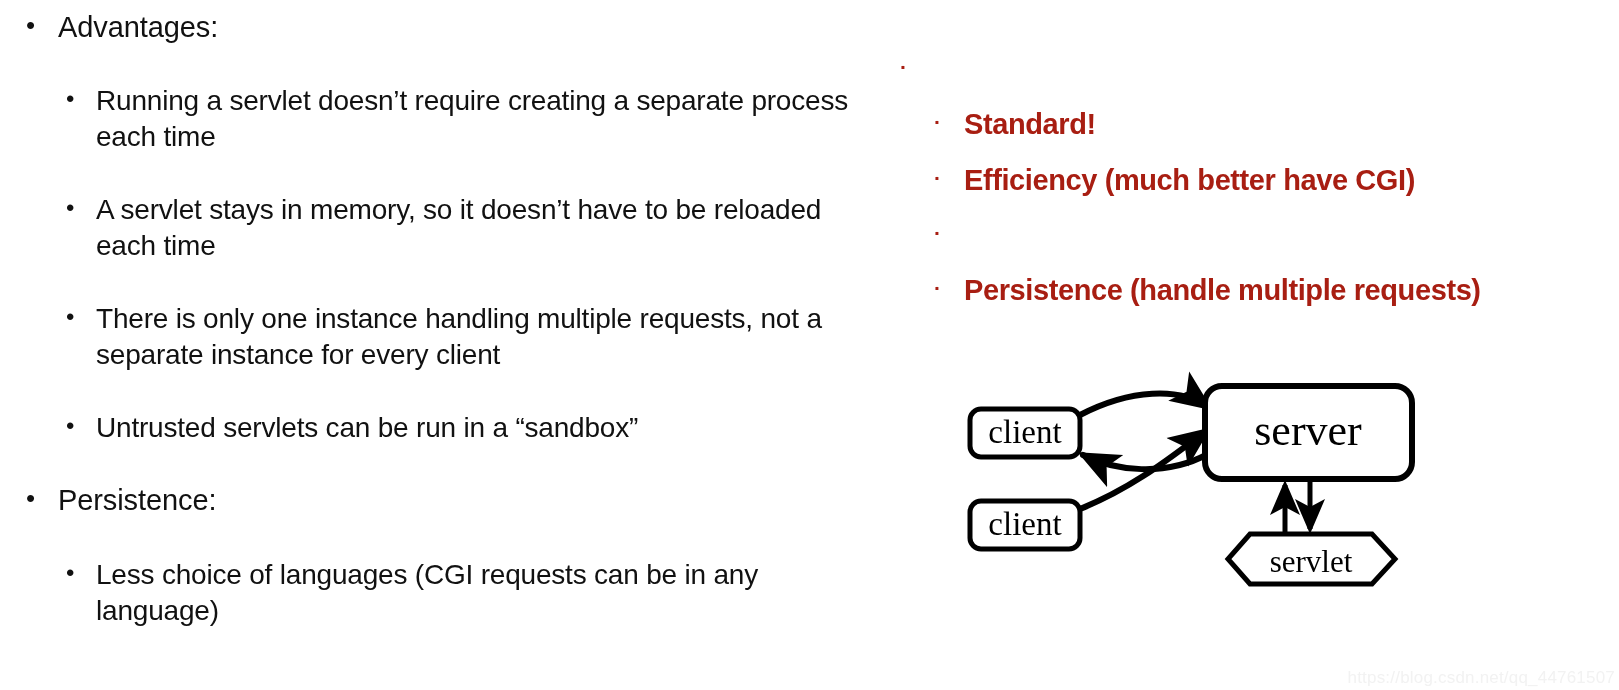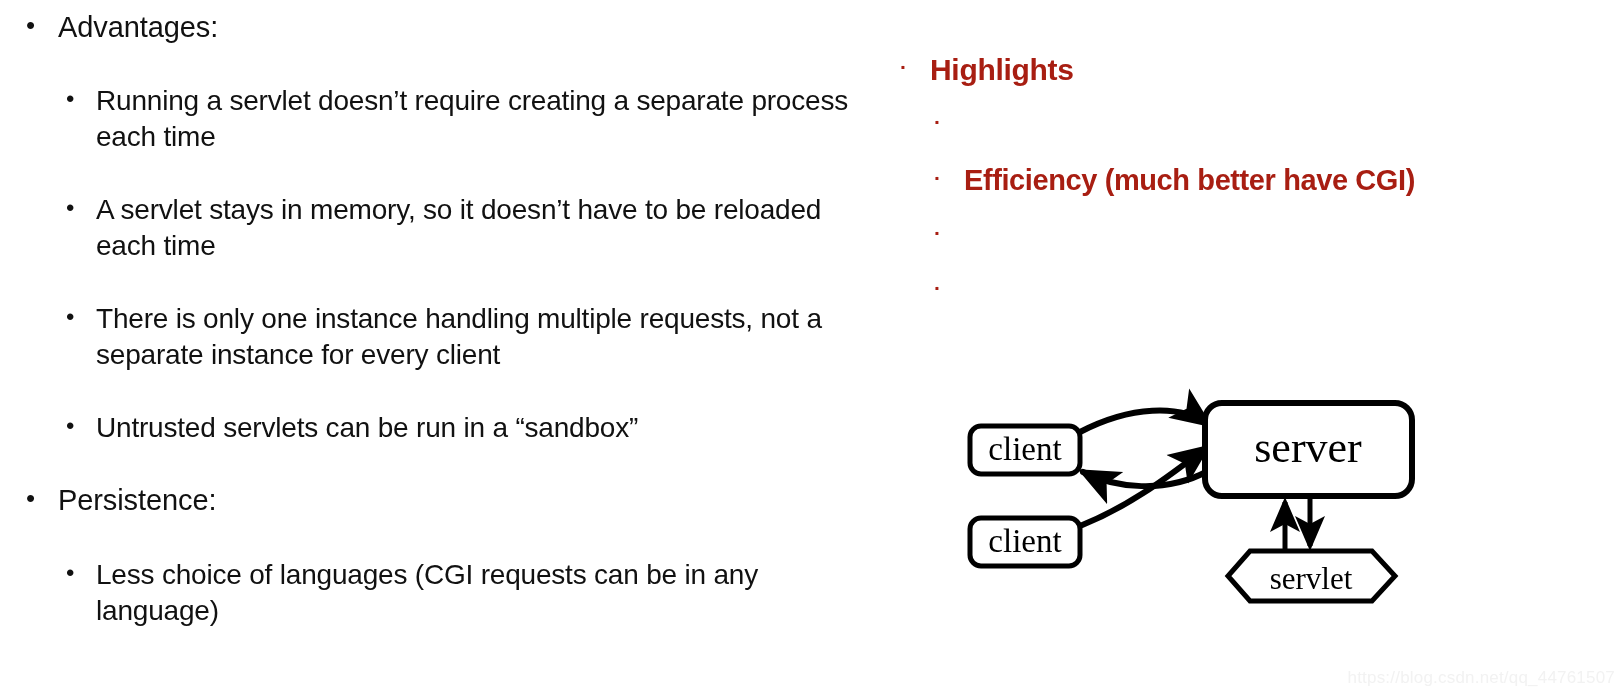--- a/index.html
+++ b/index.html
@@ -97,21 +97,21 @@
     flex: 0 0 auto;
     width: 30px;
     font-size: 21px;
     line-height: 1.45;
   }
 
   
   .diagram {
     position: absolute;
     left: 940px;
-    top: 376px;
+    top: 359px;
     width: 520px;
     height: 250px;
   }
   .diagram svg {
     display: block;
   }
   .node-label {
     font-family: "Liberation Serif", serif;
     font-size: 33px;
     fill: #000000;
@@ -170,38 +170,39 @@
       <span class="marker">•</span>
       <span class="txt">Less choice of languages (CGI requests can be in any language)</span>
     </div>
 
   </div>
 
   <div class="right-col">
 
     <div class="hl-l1" style="left:10px; top:52px; width:500px; color:#A81E12;">
       <span class="marker">·</span>
-      <span class="txt">Highlights</span>
     </div>
 
     <div class="hl-l2" style="left:44px; top:107px; width:650px; color:#A81E12;">
       <span class="marker">·</span>
+      <span class="txt">Standard!</span>
     </div>
 
     <div class="hl-l2" style="left:44px; top:163px; width:650px; color:#A81E12;">
       <span class="marker">·</span>
       <span class="txt">Efficiency (much better have CGI)</span>
     </div>
 
     <div class="hl-l2" style="left:44px; top:218px; width:650px; color:#A81E12;">
       <span class="marker">·</span>
     </div>
 
     <div class="hl-l2" style="left:44px; top:273px; width:670px; color:#A81E12;">
       <span class="marker">·</span>
+      <span class="txt">Persistence (handle multiple requests)</span>
     </div>
 
   </div>
 
   <div class="diagram">
     <svg width="520" height="250" viewBox="0 0 520 250" xmlns="http://www.w3.org/2000/svg">
       <defs>
         <marker id="arrowhead" markerWidth="7" markerHeight="7" refX="6" refY="3.2" orient="auto" markerUnits="strokeWidth">
           <path d="M0,0.2 L7,3.2 L0,6.2 L1.6,3.2 Z" fill="#000000"></path>
         </marker>

